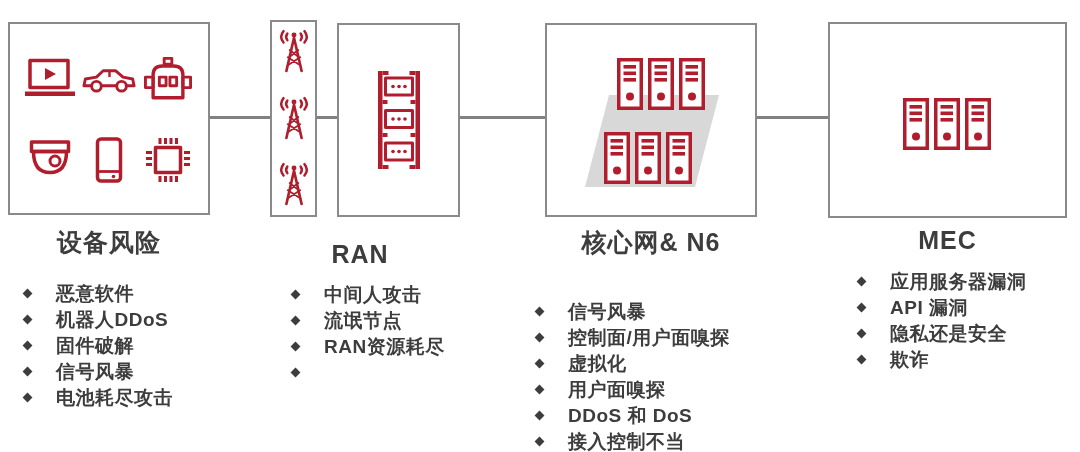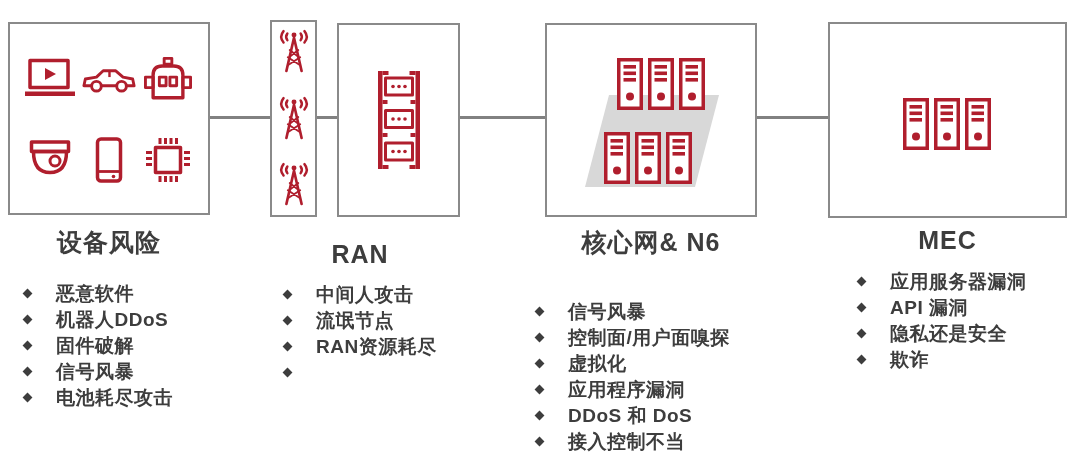--- a/index.html
+++ b/index.html
@@ -234,21 +234,21 @@
     <li>
         <span class="diamond"></span>
         <span>信号风暴</span>
       </li>
     <li>
         <span class="diamond"></span>
         <span>电池耗尽攻击</span>
       </li>
   </ul>
 
-  <ul class="threats" style="left:284px;top:282px">
+  <ul class="threats" style="left:292px;top:282px">
     <li>
         <span class="diamond"></span>
         <span>中间人攻击</span>
       </li>
     <li>
         <span class="diamond"></span>
         <span>流氓节点</span>
       </li>
     <li>
         <span class="diamond"></span>
@@ -267,21 +267,21 @@
     <li>
         <span class="diamond"></span>
         <span>控制面/用户面嗅探</span>
       </li>
     <li>
         <span class="diamond"></span>
         <span>虚拟化</span>
       </li>
     <li>
         <span class="diamond"></span>
-        <span>应用程序漏洞</span>
+        <span>用户面嗅探</span>
       </li>
     <li>
         <span class="diamond"></span>
         <span>DDoS 和 DoS</span>
       </li>
     <li>
         <span class="diamond"></span>
         <span>接入控制不当</span>
       </li>
   </ul>

